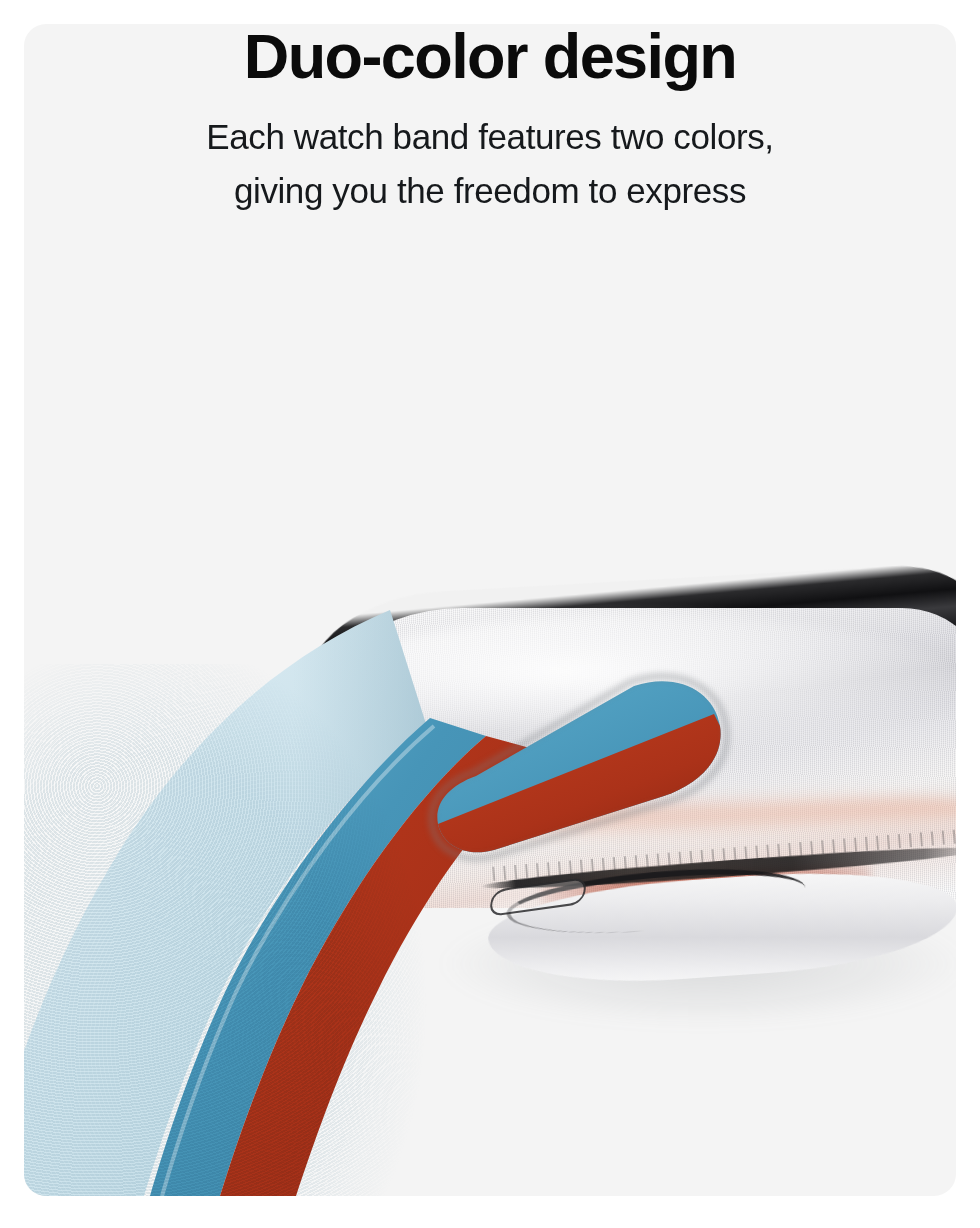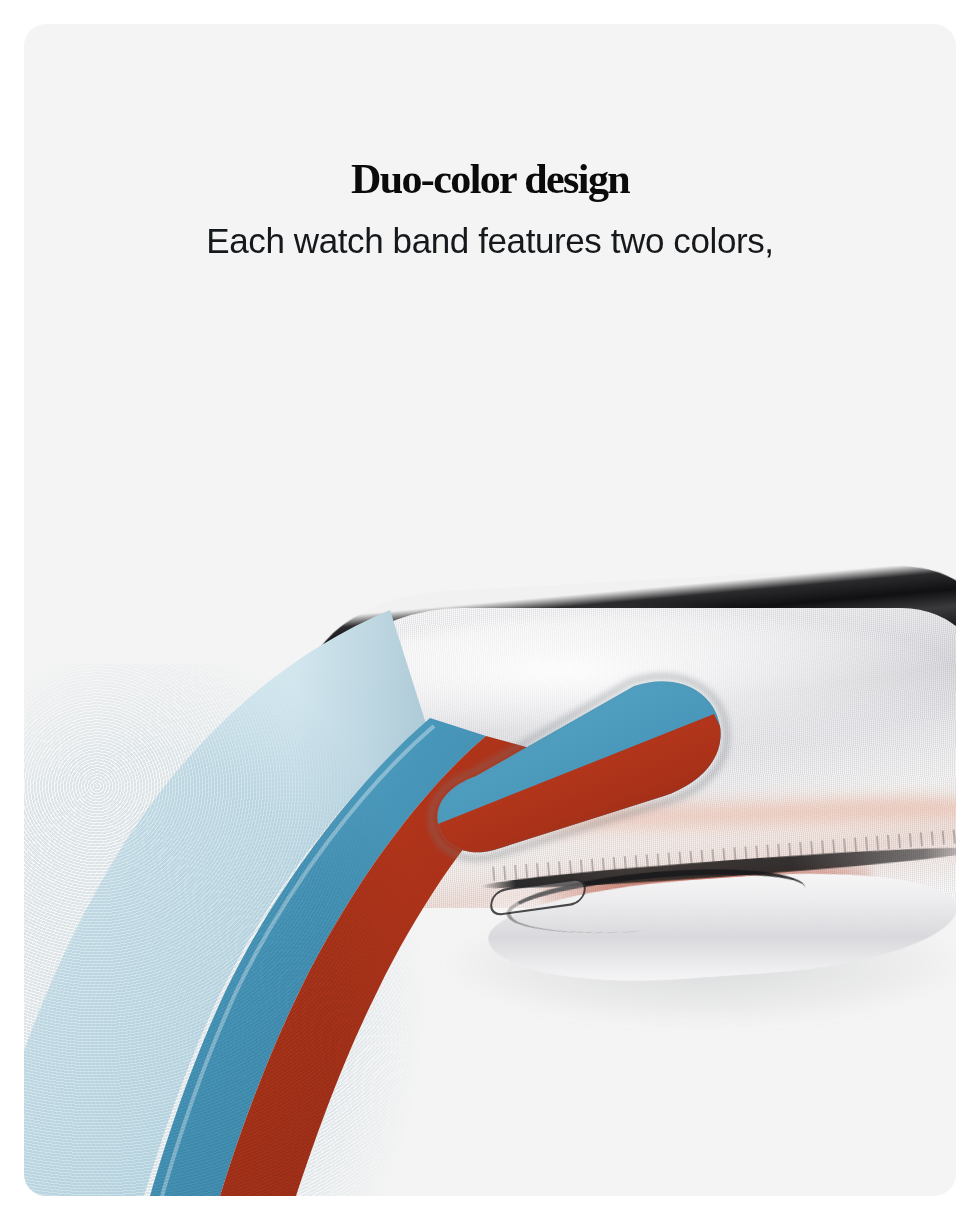--- a/index.html
+++ b/index.html
@@ -36,31 +36,29 @@
   .copy {
     position: absolute;
     left: 0;
     top: 0;
     width: 932px;
     text-align: center;
     z-index: 5;
   }
 
   .headline {
-    margin-top: 134px;
-    font-size: 42px;
+    font-size: 63px;
     font-weight: 700;
     letter-spacing: -1.6px;
     color: #0b0b0b;
     line-height: 1.04;
-    font-family: Liberation Serif, serif;
   }
 
   .subcopy {
-    margin-top: 12px;
+    margin-top: 20px;
     font-size: 35px;
     font-weight: 400;
     line-height: 1.56;
     letter-spacing: -0.4px;
     color: #16191c;
   }
   .subcopy .line { display: block; }
 
   
   .product-stage {
@@ -434,17 +432,18 @@
         <div class="band-grain"></div>
       </div>
 
     </div>
 
     <div class="copy">
       <h1 class="headline">Duo-color design</h1>
 
       <p class="subcopy">
         <span class="line">Each watch band features two colors,</span>
+        <span class="line">giving you the freedom to express</span>
       </p>
     </div>
 
   </section>
 </div>
 
 </body></html>

